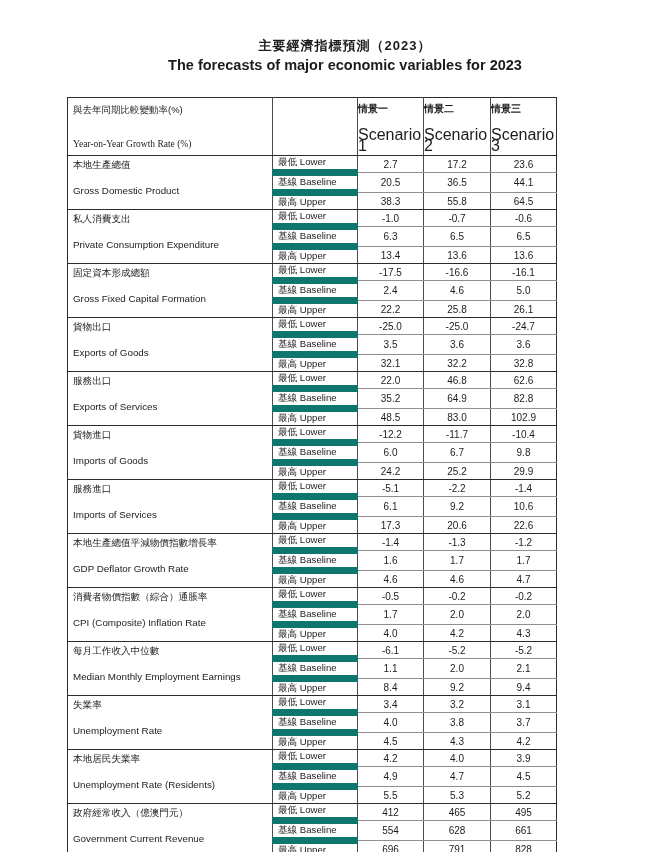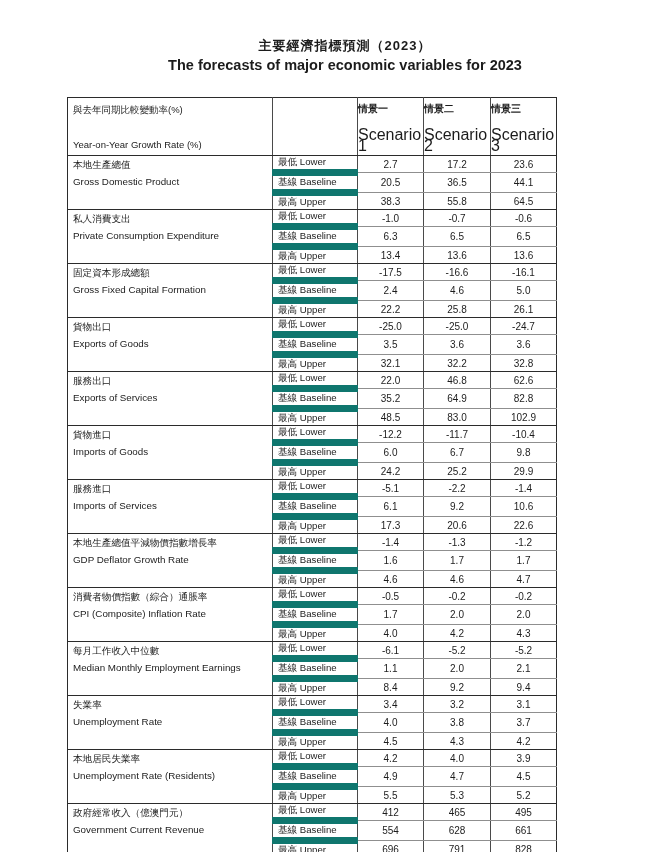--- a/index.html
+++ b/index.html
@@ -33,39 +33,39 @@
     border-left: 1px solid #4a4a4a;
     font-weight: normal;
     vertical-align: middle;
   }
   thead th:first-child { border-left: none; }
   .hdr-left {
     text-align: left;
     padding: 5px 5px 4px 5px;
   }
   .hdr-left .h-zh, .hdr-left .h-en { font-size: 9.5px; line-height: 11px; }
-  .hdr-left .h-en { margin-top: 24px; }
+  .hdr-left .h-en { margin-top: 24px; font-family: Liberation Serif, serif; }
   .hdr-scn { text-align: left; padding: 5px 0 4px 0; }
   .hdr-scn .s-zh { font-size: 10px; font-weight: bold; line-height: 11px; }
   .hdr-scn .s-en { font-size: 16px; line-height: 11px; margin-top: 15px; }
 
   tbody td {
     height: 16.6px;
     font-size: 9.6px;
     border-left: 1px solid #4a4a4a;
     vertical-align: middle;
   }
   td.label-cell {
     border-left: none;
     vertical-align: top;
     padding: 2px 5px 0 5px;
     border-bottom: 1.4px solid #2b2b2b;
   }
   td.label-cell .lbl-zh { font-size: 9.6px; line-height: 14px; }
-  td.label-cell .lbl-en { font-size: 9.8px; line-height: 14px; margin-top: 3px; }
+  td.label-cell .lbl-en { font-size: 9.8px; line-height: 14px; margin-top: 12px; }
   td.bound-cell {
     text-align: left;
     padding-left: 5px;
     border-bottom: 7px solid #0f766e;
   }
   td.value-cell {
     text-align: center;
     font-size: 10px;
     border-bottom: 1px solid #8f8f8f;
   }

